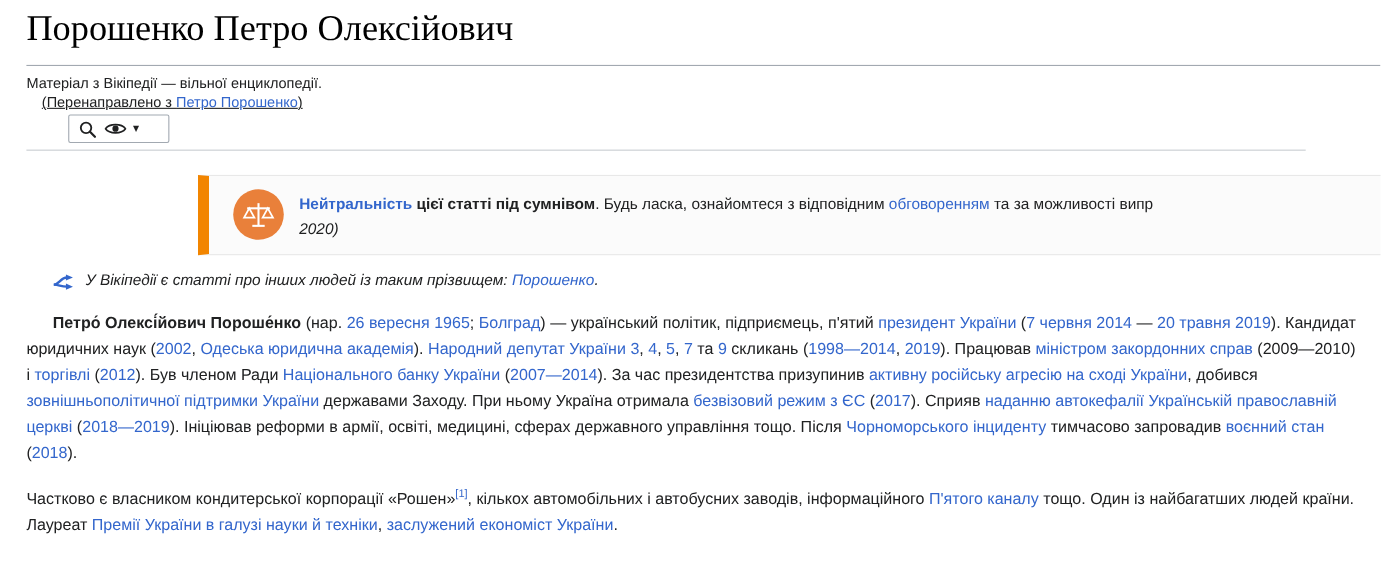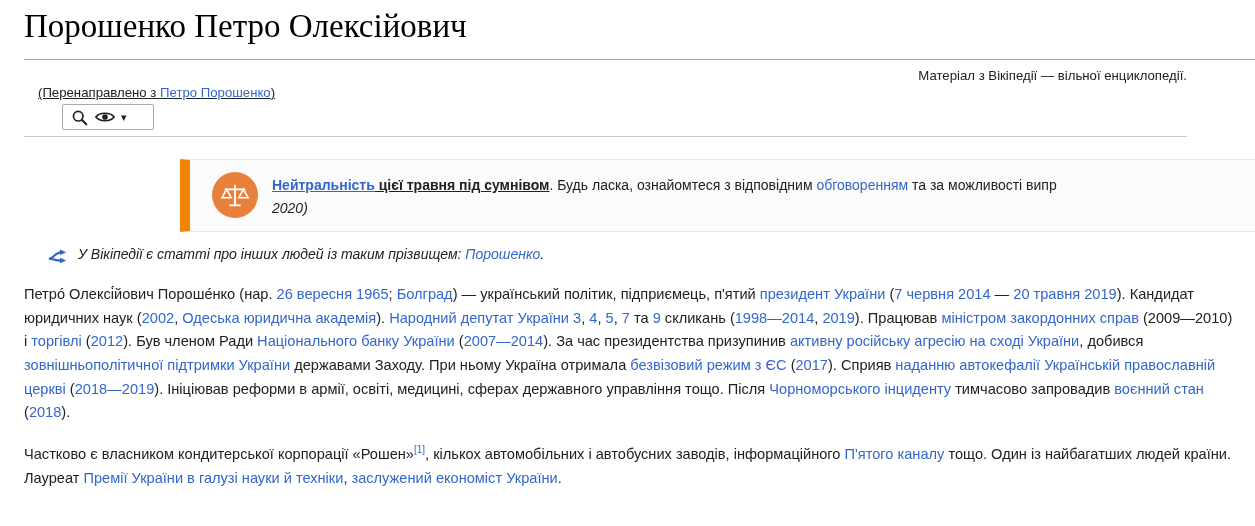--- a/index.html
+++ b/index.html
@@ -37,21 +37,20 @@
   .title-rule {
     border-bottom: 1px solid #a2a9b1;
     margin: 0 0 8px 0;
     width: 1231px;
     margin-left: 0;
   }
   .siteSub {
     font-size: 13.2px;
     color: #202122;
     margin: 4px 0 2px 0;
-    text-align: right;
   }
   .redirect-note {
     font-size: 13.2px;
     margin: 2px 0 4px 14px;
     color: #202122;
     text-decoration: underline;
   }
   .tool-bar {
     display: flex;
     align-items: center;
@@ -110,21 +109,20 @@
   .ambox-text {
     font-size: 14px;
     line-height: 1.6;
     color: #202122;
     padding-top: 4px;
   }
   .ambox-text i {
   }
   .ambox-bold {
     font-weight: bold;
-    text-decoration: underline;
   }
   .dablink {
     display: flex;
     align-items: flex-start;
     gap: 8px;
     font-style: italic;
     font-size: 14px;
     margin: 14px 0 16px 24px;
     color: #202122;
   }
@@ -136,21 +134,22 @@
     font-size: 14.6px;
     line-height: 1.62;
     margin: 16px 0 0 0;
     color: #202122;
     text-align: left;
   }
   p.body-text.second {
     margin-top: 18px;
   }
   b {
-    font-weight: normal;
+    font-weight: bold;
+    margin-left: 24px;
   }
   sup {
     font-size: 10px;
     vertical-align: super;
     line-height: 0;
   }
   .lead-wrap {
     margin-left: 0;
     width: 1210px;
   }
@@ -191,21 +190,21 @@
     <div class="ambox-icon">
       <svg width="30" height="30" viewBox="0 0 32 32" aria-hidden="true">
         <line x1="16" y1="5" x2="16" y2="27" stroke="#fff" stroke-width="2"></line>
         <line x1="5" y1="10" x2="27" y2="10" stroke="#fff" stroke-width="2"></line>
         <line x1="10" y1="27" x2="22" y2="27" stroke="#fff" stroke-width="2"></line>
         <path d="M2 19 L7 10 L12 19 Z" fill="none" stroke="#fff" stroke-width="1.7"></path>
         <path d="M20 19 L25 10 L30 19 Z" fill="none" stroke="#fff" stroke-width="1.7"></path>
       </svg>
     </div>
     <div class="ambox-text">
-      <a class="link ambox-bold">Нейтральність</a><span class="ambox-bold"> цієї травня під сумнівом</span><span>. Будь ласка, ознайомтеся з відповідним </span><a class="link">обговоренням</a><span> та за можливості випр</span>
+      <a class="link ambox-bold">Нейтральність</a><span class="ambox-bold"> цієї статті під сумнівом</span><span>. Будь ласка, ознайомтеся з відповідним </span><a class="link">обговоренням</a><span> та за можливості випр</span>
       <div><i>2020)</i></div>
     </div>
   </div>
 
   <div class="dablink">
     <span class="dablink-icon">
       <svg width="22" height="16" viewBox="0 0 24 16" aria-hidden="true">
         <path d="M1 11 C6 11, 8 4, 14 4" fill="none" stroke="#36c" stroke-width="2.4"></path>
         <path d="M1 11 C6 11, 8 13, 14 13" fill="none" stroke="#36c" stroke-width="2.4"></path>
         <path d="M13 1 L20 4 L13 7 Z" fill="#36c"></path>

